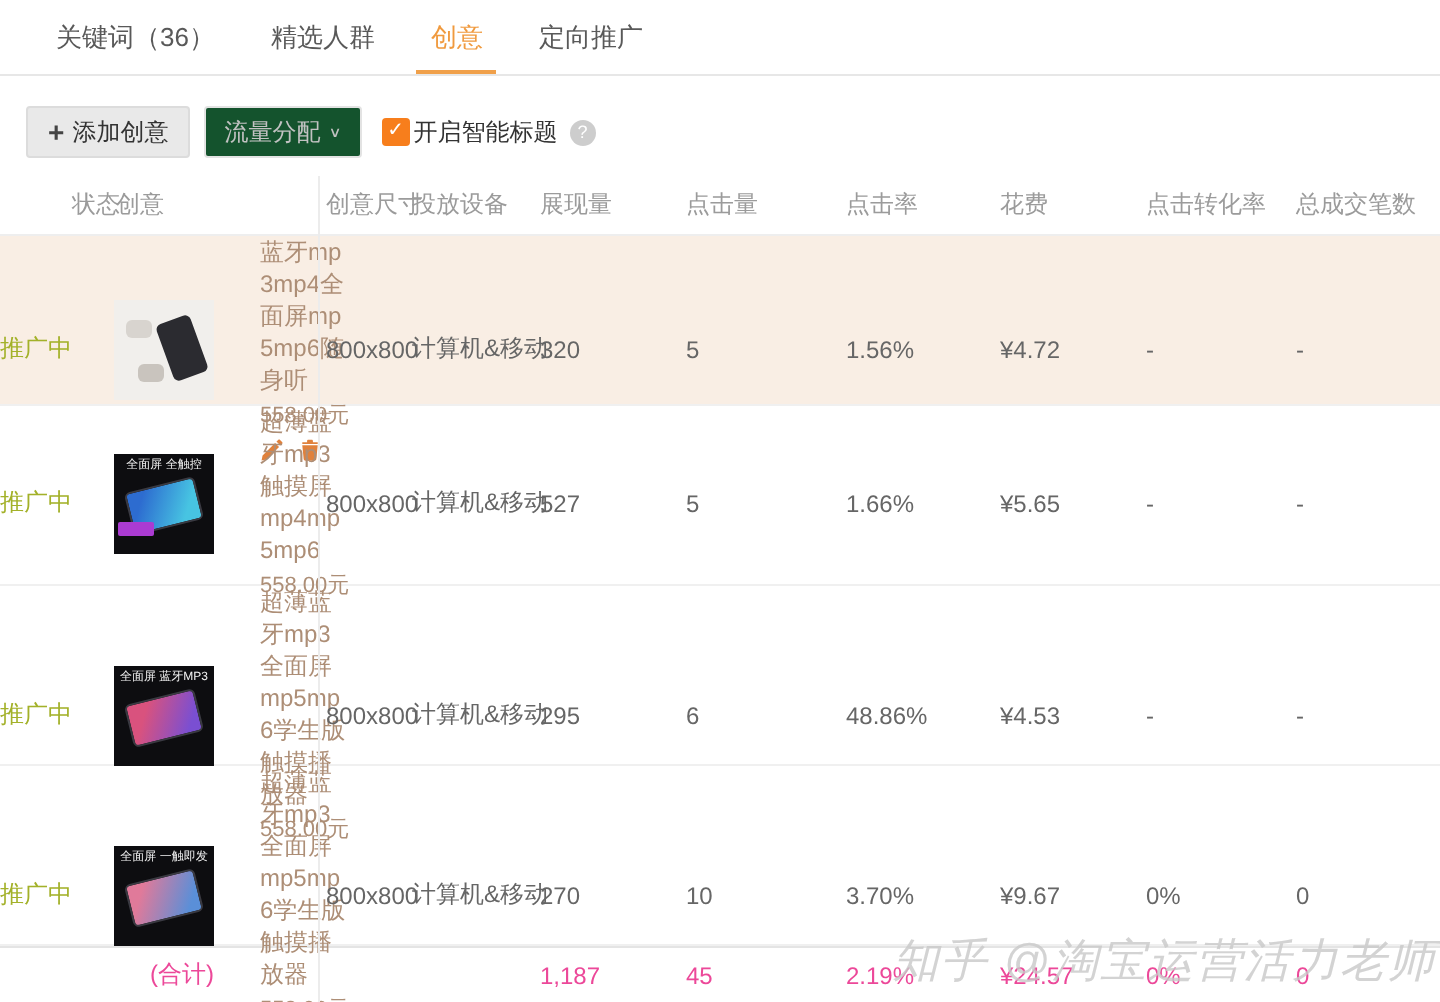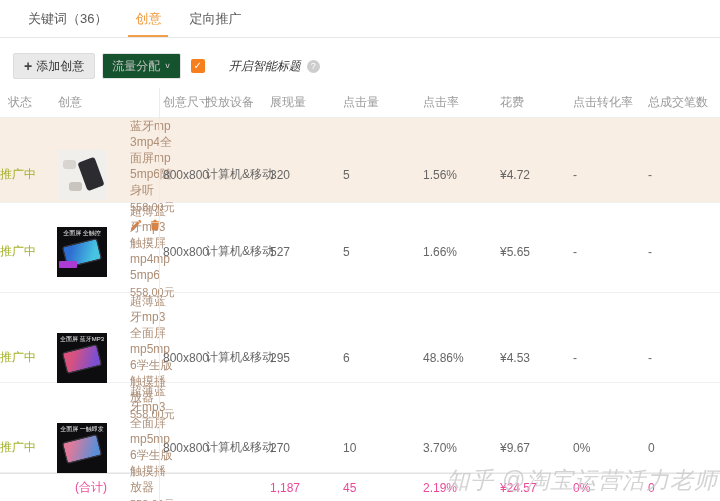--- a/index.html
+++ b/index.html
@@ -21,30 +21,30 @@
   .btn { height:26px; font-size:12px; border-radius:2px; display:inline-flex;
     align-items:center; cursor:pointer; }
   .btn-add { background:#e9e9e9; border:1px solid #dcdcdc; color:#333; padding:0 10px; }
   .btn-add .plus { font-size:14px; font-weight:bold; margin-right:4px; color:#444; }
   .btn-traffic { background:#14532d; border:1px solid #e3e3e3; color:#c2c2c2;
     padding:0 9px; margin-left:7px; }
   .btn-traffic .caret { font-size:9px; margin-left:4px; transform:scaleY(.8); }
   .smart { display:flex; align-items:center; margin-left:10px; cursor:pointer; }
   .checkbox { width:14px; height:14px; background:#f77e1c; border-radius:2px;
     color:#fff; font-size:10px; line-height:14px; text-align:center; }
-  .smart-label { font-size:12px; color:#333; margin-left:24px;font-style:italic; }
+  .smart-label { font-size:12px; color:#333; margin-left:2px; }
   .help { width:13px; height:13px; border-radius:50%; background:#cdcdcd; color:#fff;
     font-size:9px; line-height:13px; text-align:center; margin-left:6px; }
 
   
   .row-grid { display:grid; align-items:center;
     grid-template-columns:56px 103px 43px 60px 73px 80px 77px 73px 75px 80px; }
   .thead { height:30px; border-bottom:1px solid #eeeeee; }
   .thead .hc { font-size:12px; color:#9b9b9b; white-space:nowrap; }
-  .hc-status { padding-left:8px; }
+  .hc-status { padding-left:36px; }
   .hc-creative { padding-left:2px; }
   .hc-size, .hc-device { padding-left:4px; }
   .hc-m { padding-left:8px; }
 
   .trow { border-bottom:1px solid #f0f0f0; }
   .trow.highlight { background:#f9eee4; }
   .r0 { height:85px; } .r1,.r2,.r3 { height:90px; }
   .cell { font-size:12px; color:#666; white-space:nowrap; }
   .cell-status { color:#a3b129; }
   .cell-size, .cell-device { padding-left:4px; }
@@ -85,20 +85,21 @@
   .watermark { position:absolute; right:2px; bottom:5px; font-size:23px;
     color:#c9c9c9; opacity:.8; white-space:nowrap; letter-spacing:1px;font-style:italic; }
 </style>
 </head>
 <body>
 
 <div class="app">
 
   <div class="tabbar">
     <div class="tab">关键词（36）</div>
+    <div class="tab">精选人群</div>
     <div class="tab active">创意</div>
     <div class="tab">定向推广</div>
   </div>
 
   <div class="toolbar">
     <div class="btn btn-add">
       <span class="plus">+</span>
       <span>添加创意</span>
     </div>
     <div class="btn btn-traffic">

